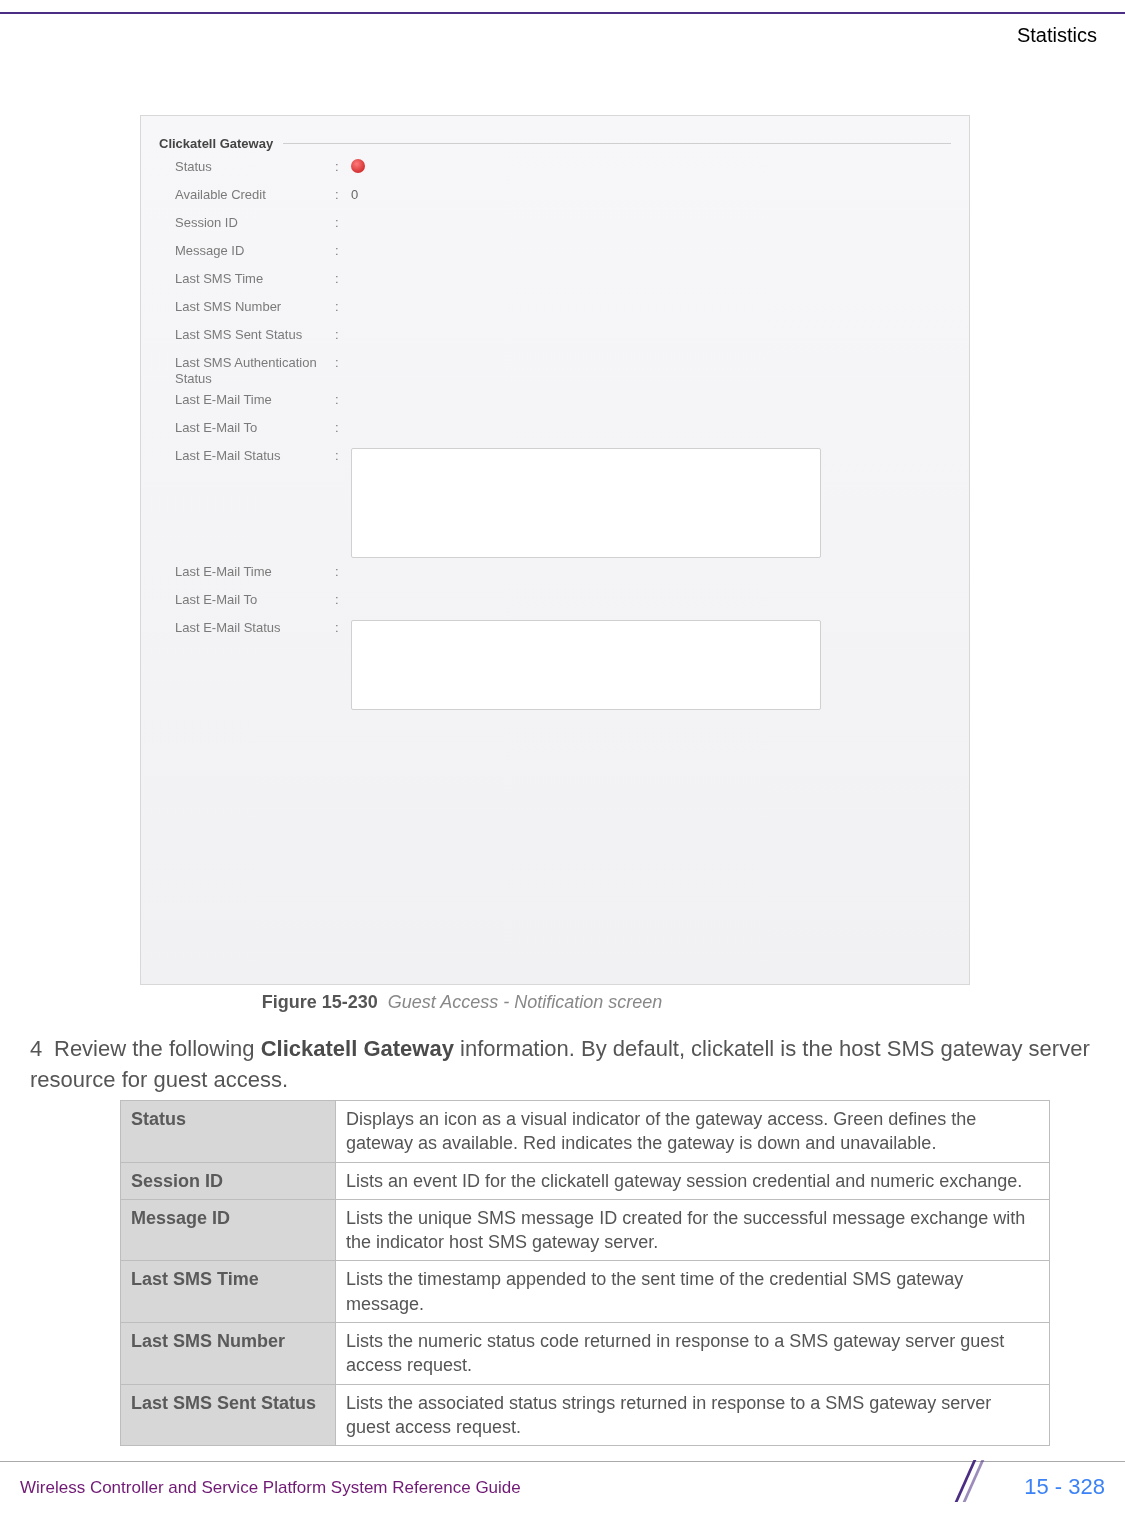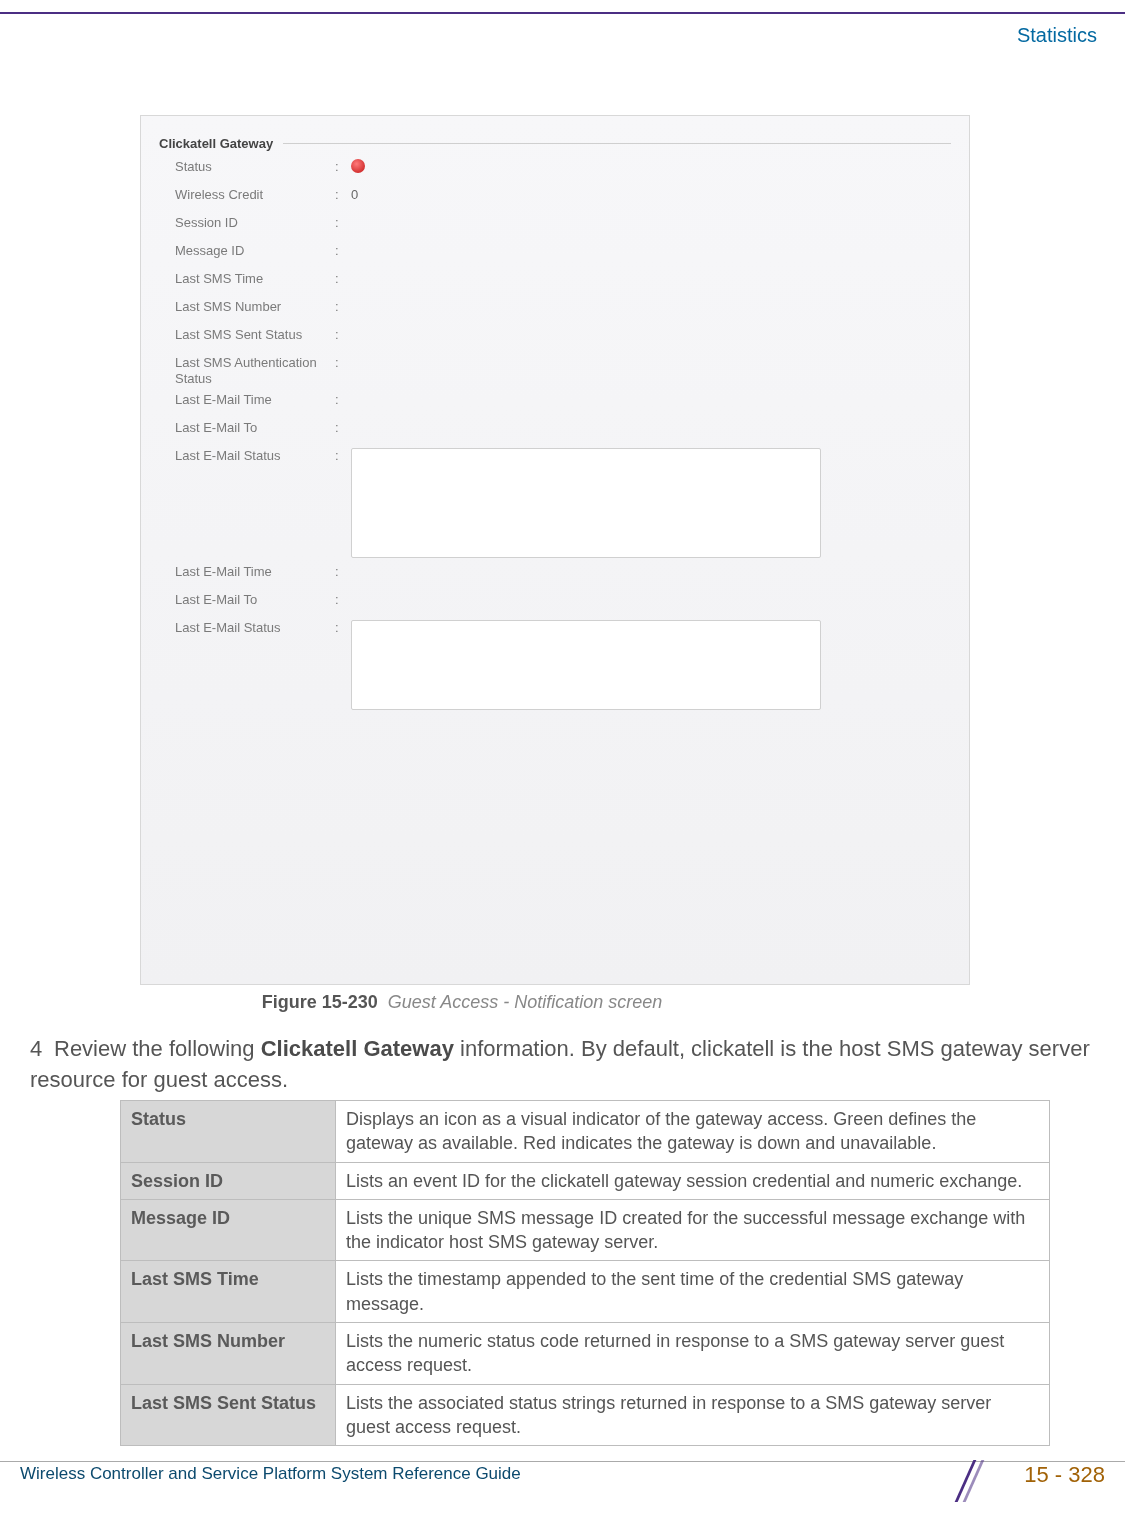--- a/index.html
+++ b/index.html
@@ -17,21 +17,21 @@
     left: 0;
     width: 1125px;
     height: 2px;
     background: #4b2e83;
   }
   .header-title {
     position: absolute;
     top: 24px;
     right: 28px;
     font-size: 20px;
-    color: #0369a1;
+    color: #000000;
   }
   .screenshot {
     position: absolute;
     top: 115px;
     left: 140px;
     width: 830px;
     height: 870px;
     border: 1px solid #d8d8d8;
     background: linear-gradient(180deg, #f7f7f9 0%, #f1f1f3 100%);
     font-size: 13px;
@@ -95,33 +95,33 @@
   .footer-rule {
     position: absolute;
     bottom: 56px;
     left: 0;
     width: 1125px;
     height: 1px;
     background: #aaa;
   }
   .footer-left {
     position: absolute;
-    bottom: 34px;
+    bottom: 20px;
     left: 20px;
     font-size: 17px;
-    color: #0c4a6e;
+    color: #701a75;
   }
   .footer-right {
     position: absolute;
     bottom: 18px;
     right: 20px;
     font-size: 22px;
-    color: #a16207;
+    color: #3b82f6;
     display: flex;
-    align-items: flex-start;
+    align-items: flex-end;
     gap: 28px;
   }
   .logo-slash {
     width: 38px; height: 38px;
     position: relative;
   }
   .logo-slash::before {
     content: "";
     position: absolute;
     left: 6px; top: -2px;
@@ -151,21 +151,21 @@
     <div class="fs-title-row">
       <span class="fs-title">Clickatell Gateway</span>
       <span class="fs-line"></span>
     </div>
     <div class="field-row">
       <span class="field-label">Status</span>
       <span class="field-colon">:</span>
       <span class="field-value"><span class="status-dot"></span></span>
     </div>
     <div class="field-row">
-      <span class="field-label">Wireless Credit</span>
+      <span class="field-label">Available Credit</span>
       <span class="field-colon">:</span>
       <span class="field-value">0</span>
     </div>
     <div class="field-row">
       <span class="field-label">Session ID</span>
       <span class="field-colon">:</span>
       <span class="field-value"></span>
     </div>
     <div class="field-row">
       <span class="field-label">Message ID</span>

